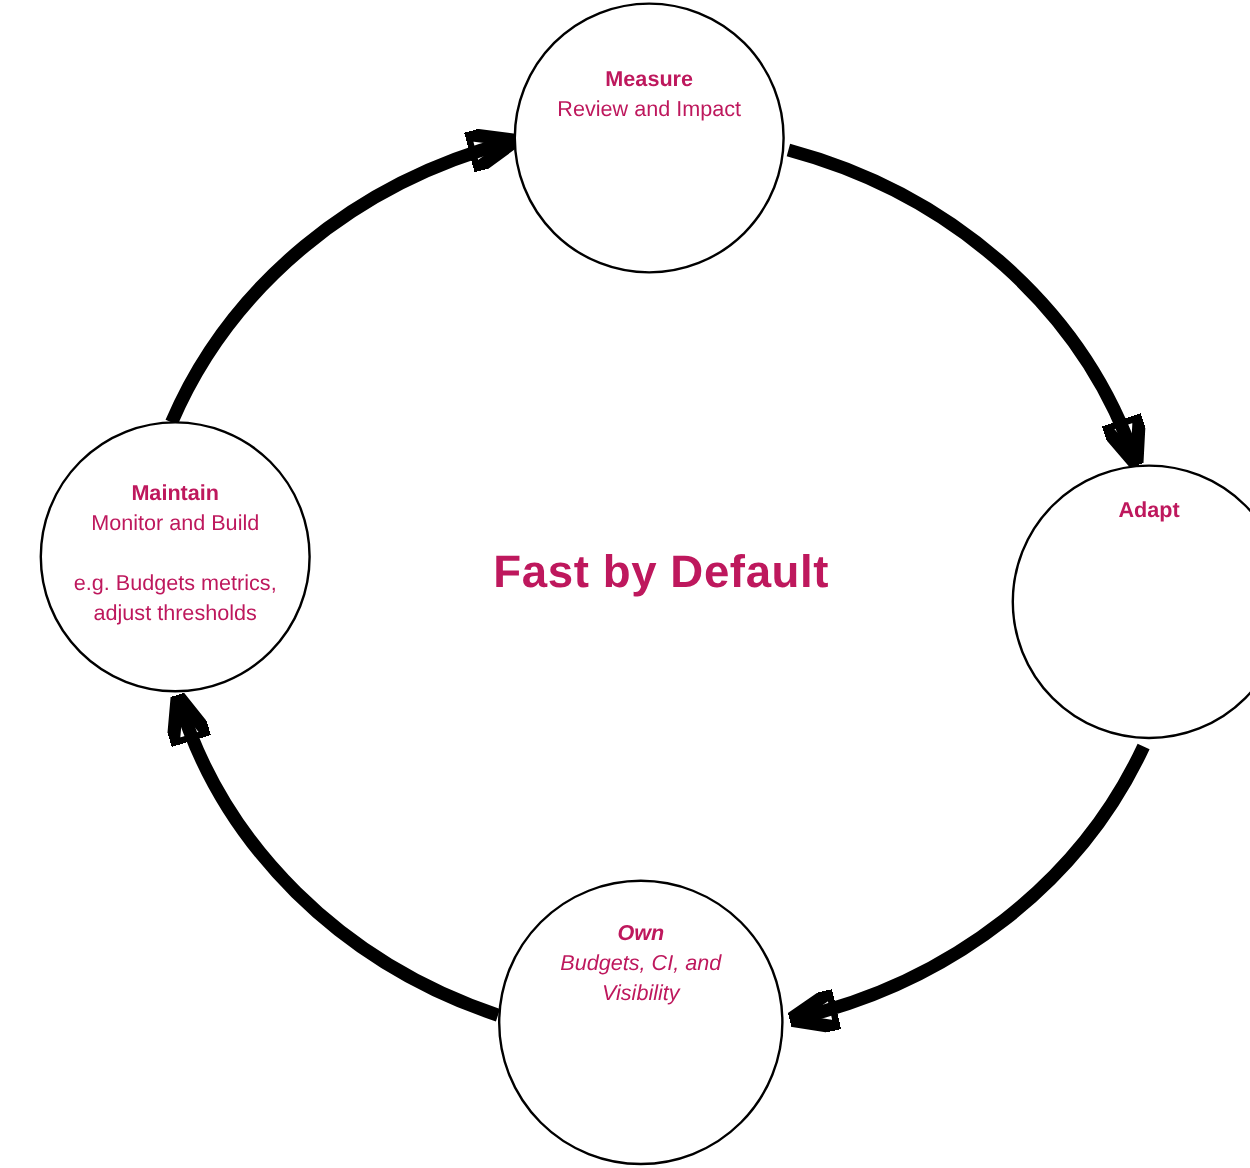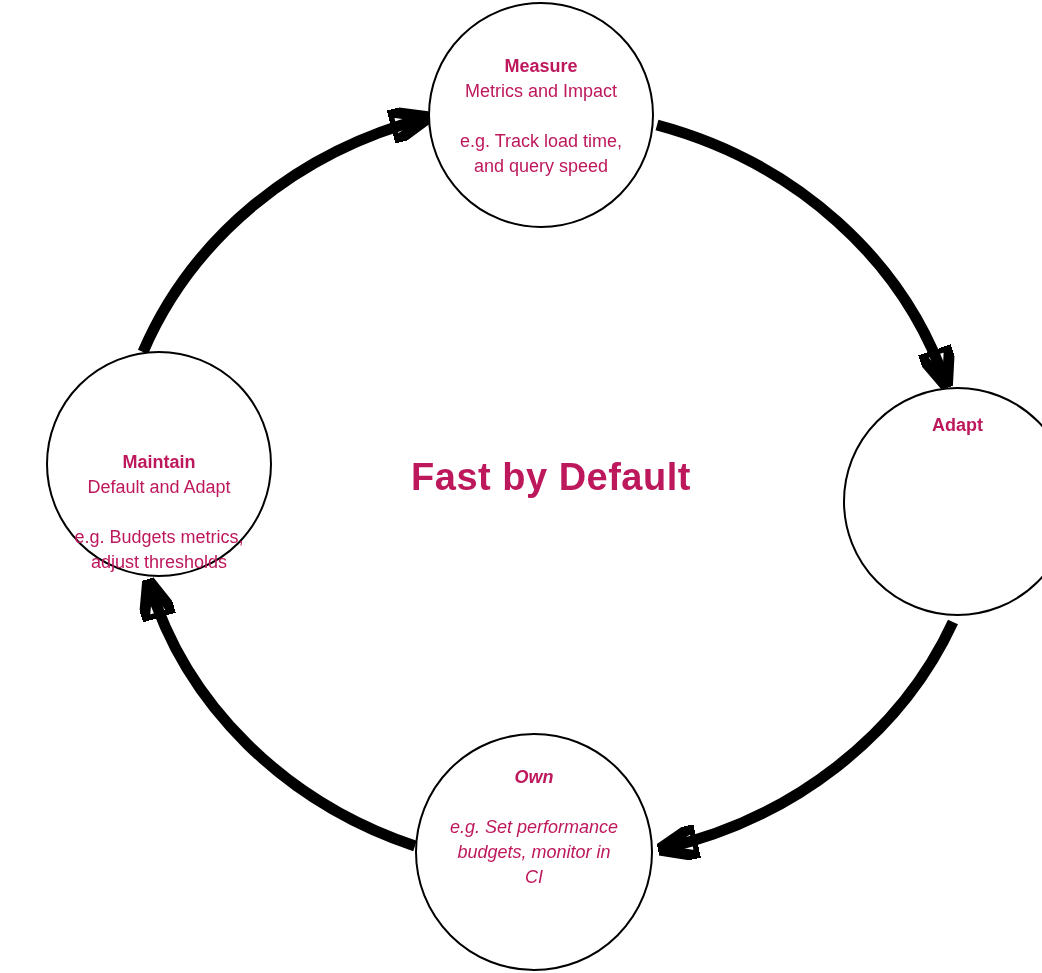--- a/index.html
+++ b/index.html
@@ -47,21 +47,21 @@
   }
   .node-sub, .node-ex {
     white-space: pre-line;
   }
   .node-gap {
     height: 25px;
   }
   .node-measure  { left: 398px; top: 2px;   width: 226px; height: 226px; padding-top: 50px; }
   .node-build    { left: 813px; top: 387px; width: 229px; height: 229px; padding-top: 24px; }
   .node-own      { left: 385px; top: 733px; width: 238px; height: 238px; padding-top: 30px; font-style: italic; }
-  .node-maintain { left: 16px;   top: 351px; width: 226px; height: 226px; padding-top: 46px; justify-content: flex-end; }
+  .node-maintain { left: 3px;   top: 351px; width: 226px; height: 226px; padding-top: 46px; }
   .center-title {
     position: absolute;
     left: 0;
     right: 0;
     top: 456px;
     text-align: center;
     font-size: 38px;
     font-weight: bold;
     letter-spacing: 0.5px;
   }
@@ -78,42 +78,39 @@
       </marker>
     </defs>
     <path d="M 627 125 A 430 390 0 0 1 916 384" marker-end="url(#arrowhead)"></path>
     <path d="M 923 622 A 430 390 0 0 1 632 849" marker-end="url(#arrowhead)"></path>
     <path d="M 385 846 A 430 390 0 0 1 119 583" marker-end="url(#arrowhead)"></path>
     <path d="M 113 352 A 430 390 0 0 1 396 118" marker-end="url(#arrowhead)"></path>
   </svg>
 
   <div class="node node-measure">
     <div class="node-title">Measure</div>
-    <div class="node-sub">Metrics and Impact</div>
+    <div class="node-sub">Review and Impact</div>
     <div class="node-gap"></div>
-    <div class="node-ex">e.g. Track load time,
-and query speed</div>
   </div>
 
   <div class="node node-build">
     <div class="node-title">Adapt</div>
     <div class="node-gap"></div>
   </div>
 
   <div class="node node-own">
     <div class="node-title">Own</div>
+    <div class="node-sub">Budgets, CI, and
+Visibility</div>
     <div class="node-gap"></div>
-    <div class="node-ex">e.g. Set performance
-budgets, monitor in
-CI</div>
   </div>
 
   <div class="node node-maintain">
     <div class="node-title">Maintain</div>
-    <div class="node-sub">Default and Adapt</div>
+    <div class="node-sub">Monitor and Build</div>
     <div class="node-gap"></div>
     <div class="node-ex">e.g. Budgets metrics,
 adjust thresholds</div>
   </div>
 
   <div class="center-title">Fast by Default</div>
 
 </div>
 
 </body></html>

